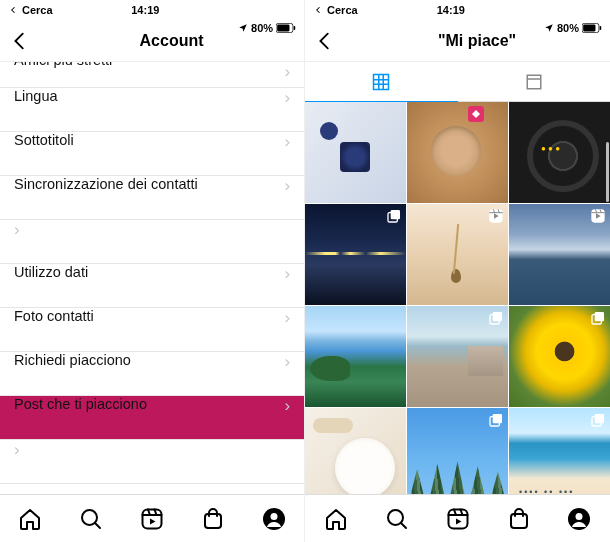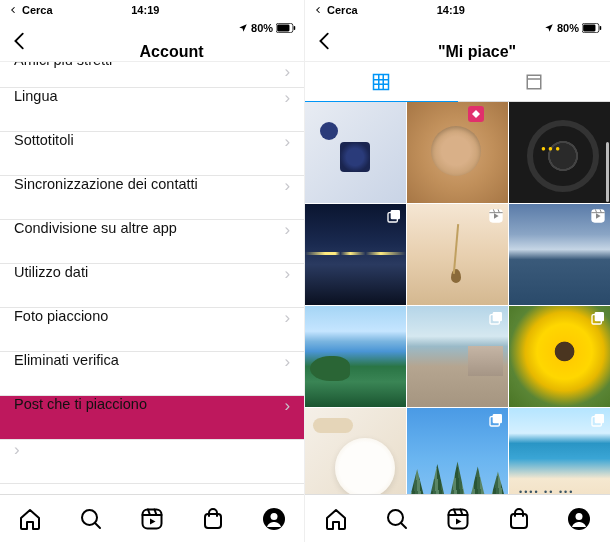--- a/index.html
+++ b/index.html
@@ -4,21 +4,21 @@
 <style>
   * { margin: 0; padding: 0; box-sizing: border-box; }
   body { font-family: -apple-system, "Helvetica Neue", Arial, sans-serif; background: #fff; }
   .wrap { display: flex; width: 610px; height: 542px; }
   .pane { width: 346px; height: 542px; display: flex; flex-direction: column; position: relative; border-right: 1px solid #eee; }
   .pane:last-child { border-right: none; }
   .status { height: 20px; display: flex; align-items: center; justify-content: space-between; padding: 0 8px; font-size: 11px; font-weight: 600; color: #000; }
   .status .left { display: flex; align-items: center; gap: 4px; }
   .status .left svg { width: 10px; height: 10px; }
   .status .right { display: flex; align-items: center; gap: 3px; margin-top: 35px; }
-  .navhdr { height: 42px; display: flex; align-items: flex-end; justify-content: center; position: relative; border-bottom: 1px solid #eee; padding-left: 39px; }
+  .navhdr { height: 42px; display: flex; align-items: center; justify-content: center; position: relative; border-bottom: 1px solid #eee; padding-left: 39px; }
   .navhdr .back { position: absolute; left: 8px; top: 50%; transform: translateY(-50%); width: 24px; height: 24px; display: flex; align-items: center; justify-content: center; }
   .navhdr .title { font-size: 16px; font-weight: 600; }
   .content { flex: 1; overflow: hidden; position: relative; }
   .row { height: 44px; display: flex; justify-content: space-between; padding: 0 14px; border-bottom: 0.5px solid #e5e5e5; font-size: 14.5px; color: #111; }
   .row.cut { height: 26px; align-items: flex-start; padding-top: 0; }
   .row.cut span:first-child { position: relative; top: -10px; }
   .row.sel { background: #be185d; }
   .chev { color: #c7c7cc; font-size: 17px; font-weight: 300; }
   .linkrow { height: 44px; display: flex; align-items: center; padding: 0 14px; color: #0095f6; font-size: 14.5px; border-bottom: 0.5px solid #e5e5e5; }
   .bottomnav { height: 48px; border-top: 1px solid #ddd; display: flex; align-items: center; justify-content: space-around; background: #fff; }
@@ -106,33 +106,32 @@
         </div>
         <div class="row">
           <span>Sottotitoli</span>
           <span class="chev">›</span>
         </div>
         <div class="row">
           <span>Sincronizzazione dei contatti</span>
           <span class="chev">›</span>
         </div>
         <div class="row">
-          <span>Condivisione su altre app</span>
           <span class="chev">›</span>
         </div>
         <div class="row">
           <span>Utilizzo dati</span>
           <span class="chev">›</span>
         </div>
         <div class="row">
-          <span>Foto piacciono</span>
-          <span class="chev">›</span>
-        </div>
-        <div class="row">
-          <span>Eliminati verifica</span>
+          <span>Foto contatti</span>
+          <span class="chev">›</span>
+        </div>
+        <div class="row">
+          <span>Richiedi piacciono</span>
           <span class="chev">›</span>
         </div>
         <div class="row sel">
           <span>Post che ti piacciono</span>
           <span class="chev">›</span>
         </div>
         <div class="row">
           <span class="chev">›</span>
         </div>
         <div class="linkrow">Cambia il tipo di account</div>

